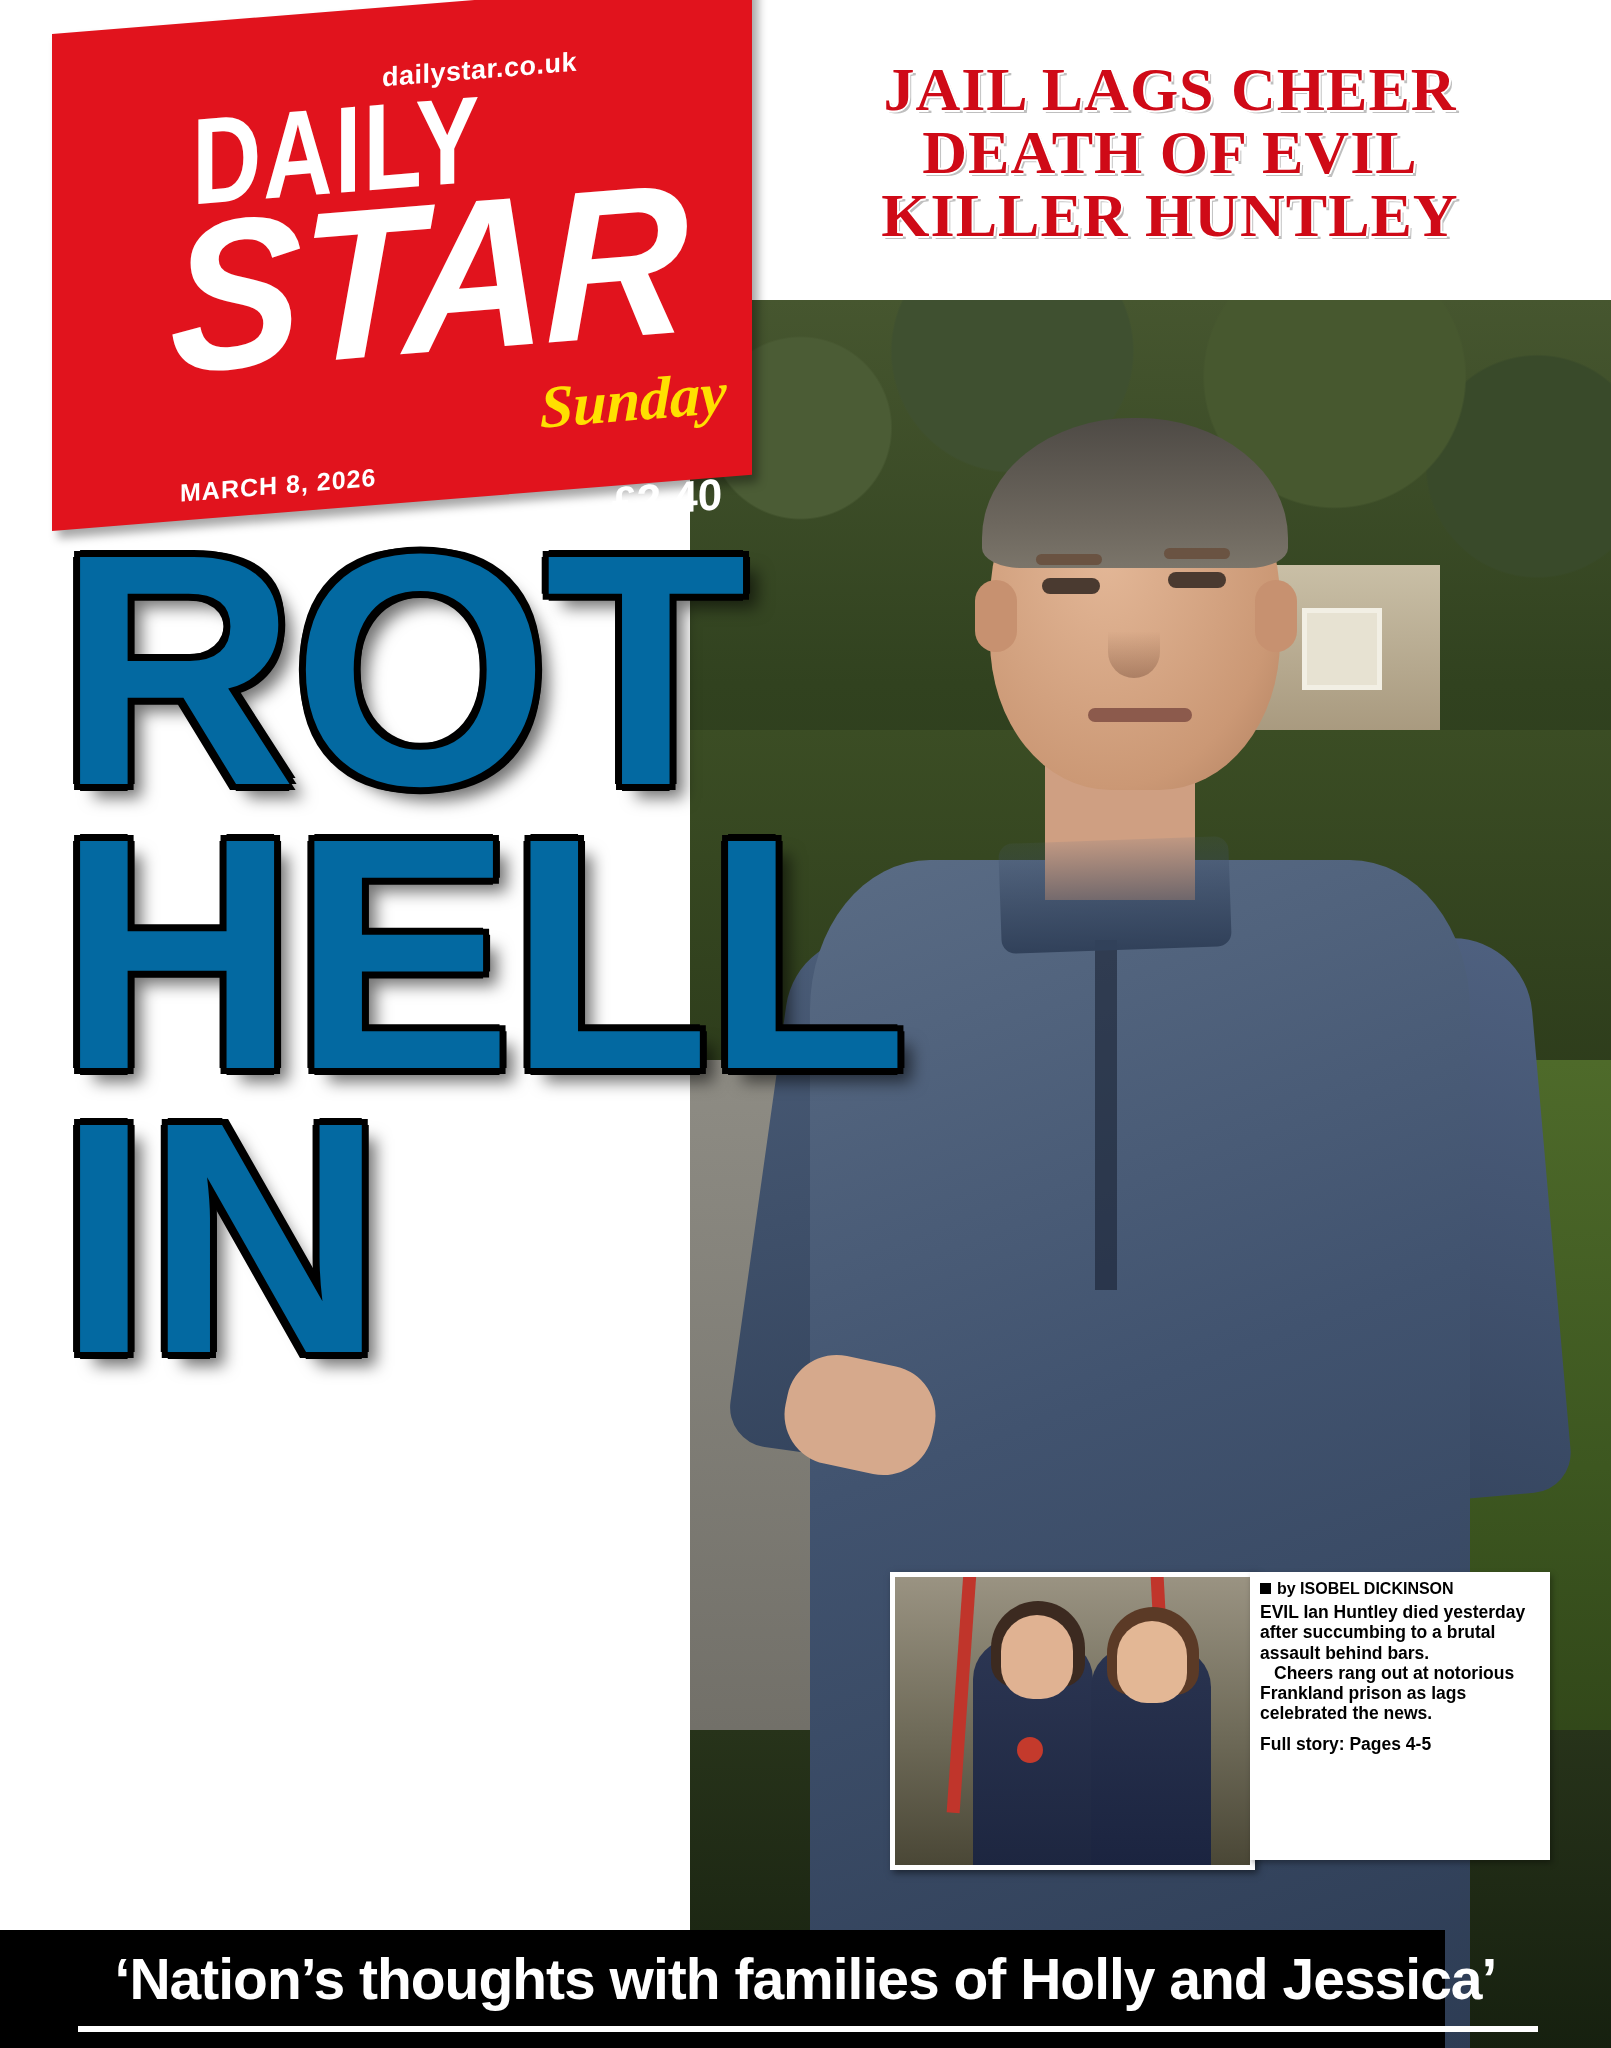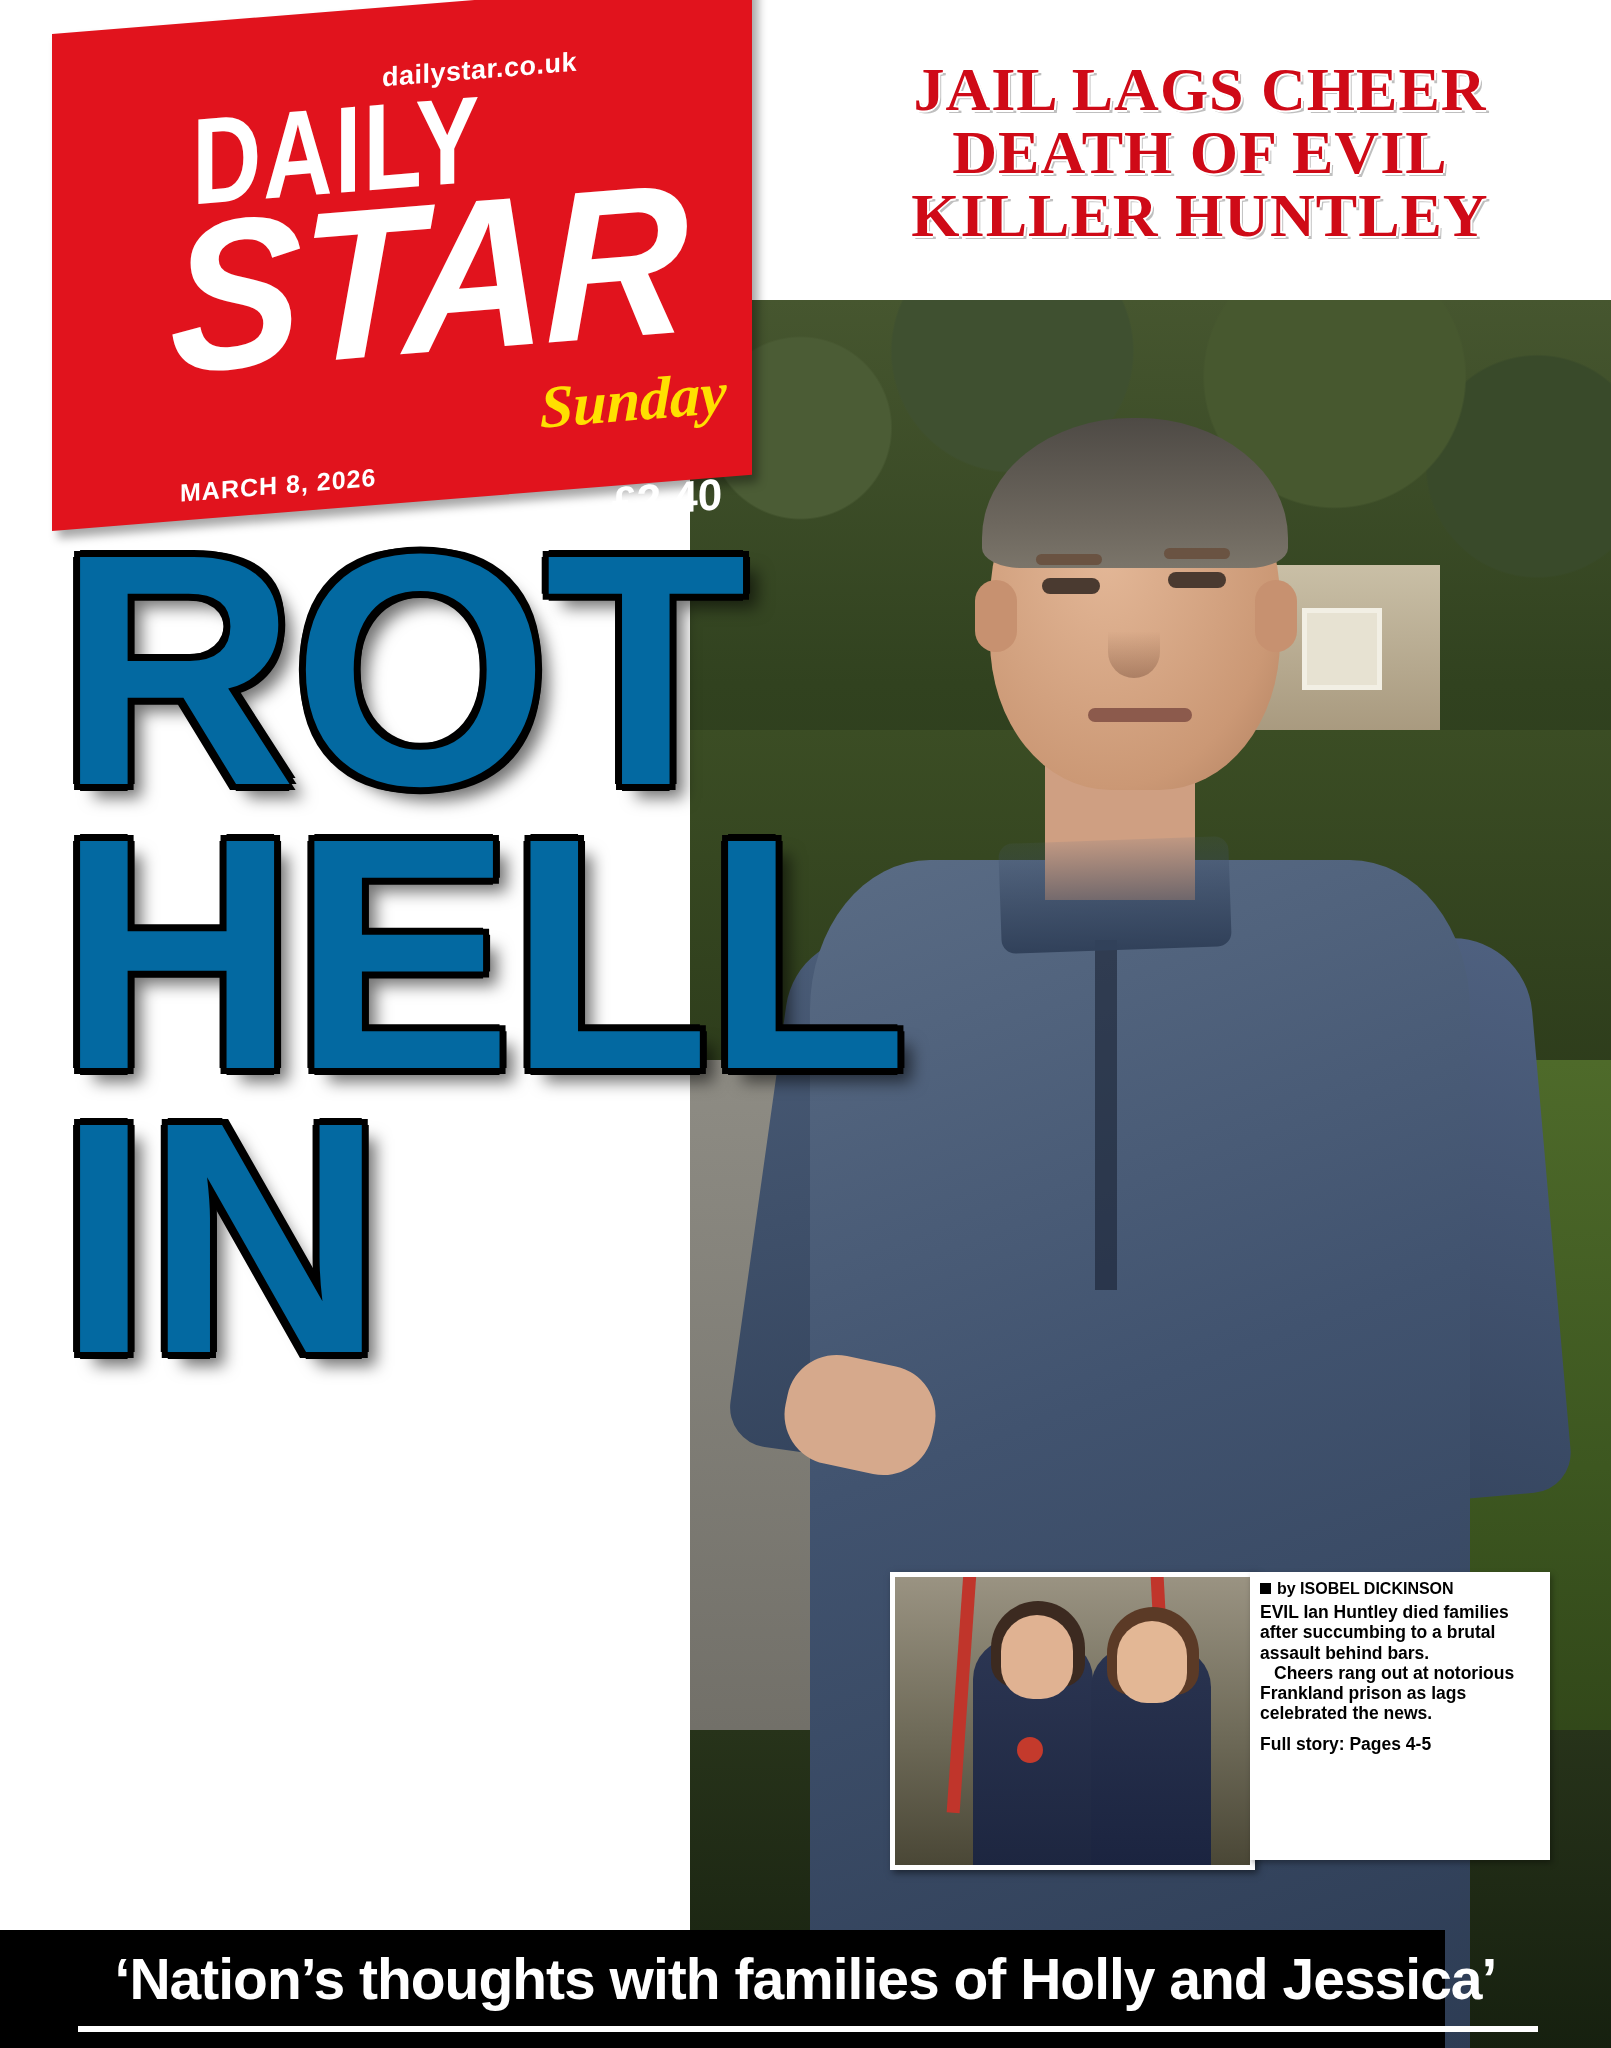--- a/index.html
+++ b/index.html
@@ -124,21 +124,20 @@
     text-align: center;
     font-family: "Liberation Serif", serif;
     font-weight: bold;
     font-size: 62px;
     line-height: 1.02;
     letter-spacing: 1px;
     color: #cf0a17;
     text-shadow:
       2px 0 0 #ffffff, -2px 0 0 #ffffff, 0 2px 0 #ffffff, 0 -2px 0 #ffffff,
       3px 3px 0 rgba(0,0,0,0.25);
-    margin-left: 30px;
   }
   #kicker div { white-space: nowrap; }
 
   
   #photo {
     position: absolute;
     left: 690px;
     top: 300px;
     width: 921px;
     height: 1748px;
@@ -495,21 +494,21 @@
     <div class="in-face-a"></div>
     <div class="in-hair-b"></div>
     <div class="in-face-b"></div>
     <div class="in-badge"></div>
   </div>
 
   <div id="story">
     <div id="byline">
       <span class="sq"></span><span class="by">by ISOBEL DICKINSON</span>
     </div>
-    <p>EVIL Ian Huntley died families after succumbing to a brutal assault behind bars.</p>
+    <p>EVIL Ian Huntley died yesterday after succumbing to a brutal assault behind bars.</p>
     <p>Cheers rang out at notorious Frankland prison as lags celebrated the news.</p>
     <div class="full">Full story: Pages 4-5</div>
   </div>
 
   <div id="bottom-banner">
     <div id="bottom-text">‘Nation’s thoughts with families of Holly and Jessica’</div>
     <div id="bottom-rule"></div>
   </div>
 
 </div>

